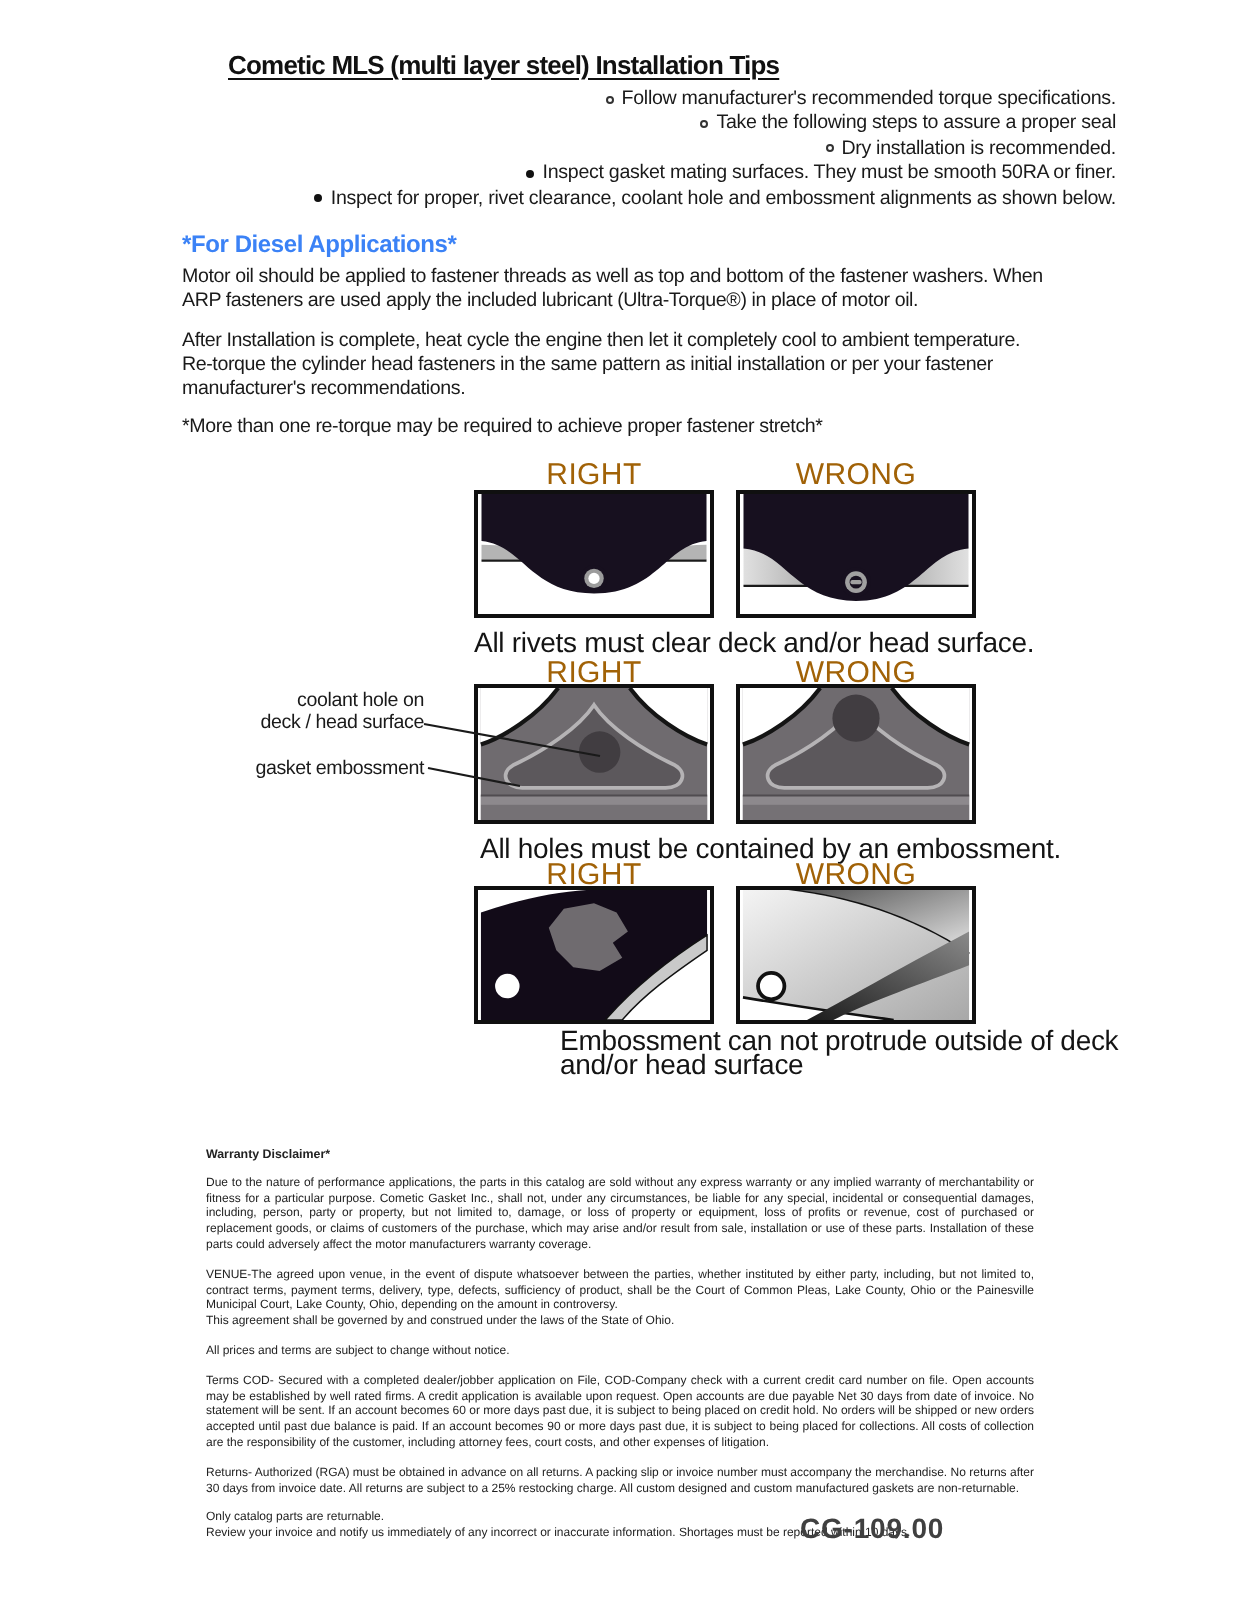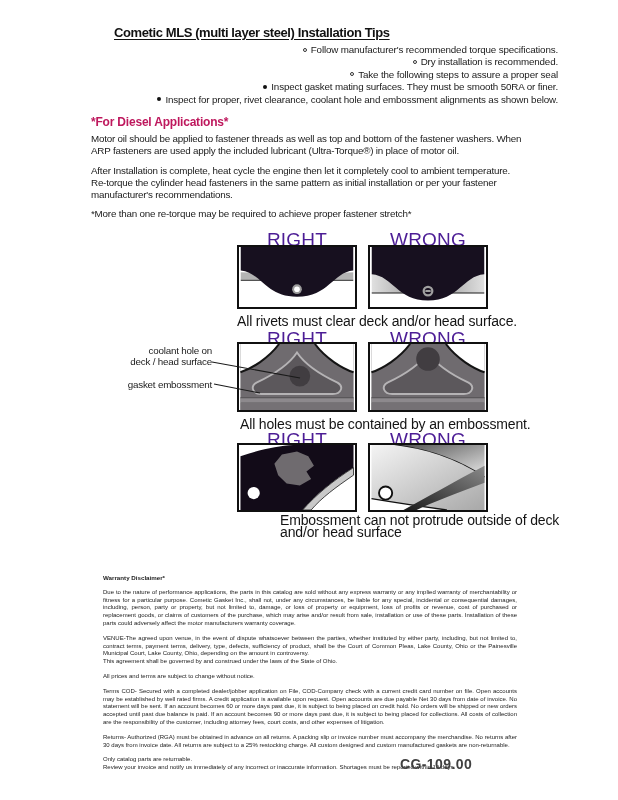--- a/index.html
+++ b/index.html
@@ -13,24 +13,24 @@
            text-decoration:underline; text-underline-offset:2px; color:#111;text-align:right; }
 
   .tips { left:88px; top:44px; width:470px; font-size:9.8px; letter-spacing:-0.15px; }
   .tiprow { display:flex; align-items:flex-start; line-height:12.4px;justify-content:flex-end; }
   .tiprow.sub { padding-left:28px; }
   .mark { width:4px; height:4px; border-radius:50%; margin:3.6px 4px 0 0; flex:0 0 auto; }
   .mark.open { border:1px solid #333; }
   .mark.fill { background:#111; }
 
   .diesel { left:91px; top:116px; width:434px; font-size:9.8px; line-height:12.2px; letter-spacing:-0.2px; }
-  .diesel h2 { font-size:12px; font-weight:bold; letter-spacing:-0.2px; margin-bottom:5px; color:#be185d; }
+  .diesel h2 { font-size:12px; font-weight:bold; letter-spacing:-0.2px; margin-bottom:5px; color:#3b82f6; }
   .diesel p { margin-bottom:7px; }
 
-  .dglabel { width:120px; text-align:center; font-size:19px; letter-spacing:0.2px; color:#4c1d95; }
+  .dglabel { width:120px; text-align:center; font-size:15px; letter-spacing:0.2px; color:#a16207; }
   .dbox { width:120px; border:2px solid #101010; background:#fff; display:block; }
   .cap { font-size:14px; letter-spacing:-0.15px; color:#141414; }
 
   .r1-label-right { left:237px; top:229px; } .r1-label-wrong { left:368px; top:229px; }
   .r1-box-right { left:237px; top:245px; } .r1-box-wrong { left:368px; top:245px; }
   .r1-cap { left:237px; top:313px; }
 
   .r2-label-right { left:237px; top:328px; } .r2-label-wrong { left:368px; top:328px; }
   .r2-box-right { left:237px; top:342px; } .r2-box-wrong { left:368px; top:342px; }
   .r2-cap { left:240px; top:416px; }
@@ -57,25 +57,25 @@
 
   <div class="abs title">Cometic MLS (multi layer steel) Installation Tips</div>
 
   <div class="abs tips">
     <div class="tiprow">
       <span class="mark open"></span>
       <span>Follow manufacturer's recommended torque specifications.</span>
     </div>
     <div class="tiprow">
       <span class="mark open"></span>
-      <span>Dry installation is recommended.</span>
+      <span>Take the following steps to assure a proper seal</span>
     </div>
     <div class="tiprow">
       <span class="mark open"></span>
-      <span>Take the following steps to assure a proper seal</span>
+      <span>Dry installation is recommended.</span>
     </div>
     <div class="tiprow sub">
       <span class="mark fill"></span>
       <span>Inspect gasket mating surfaces.  They must be smooth 50RA or finer.</span>
     </div>
     <div class="tiprow sub">
       <span class="mark fill"></span>
       <span>Inspect for proper, rivet clearance, coolant hole and embossment alignments as shown below.</span>
     </div>
   </div>

